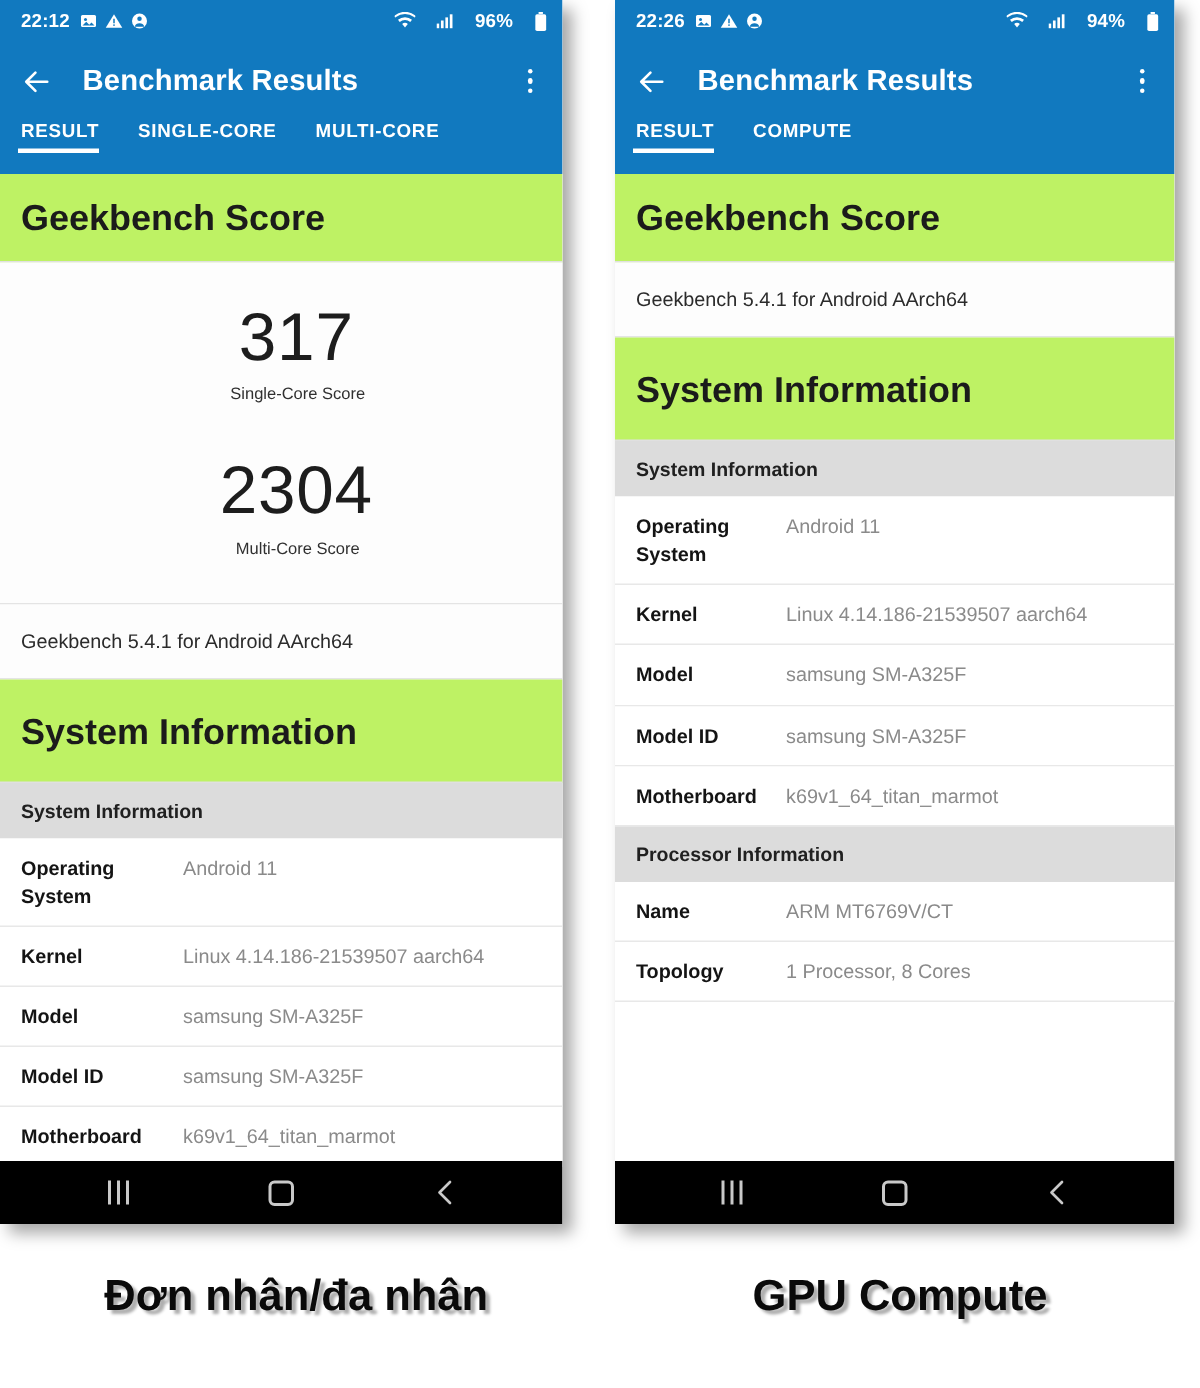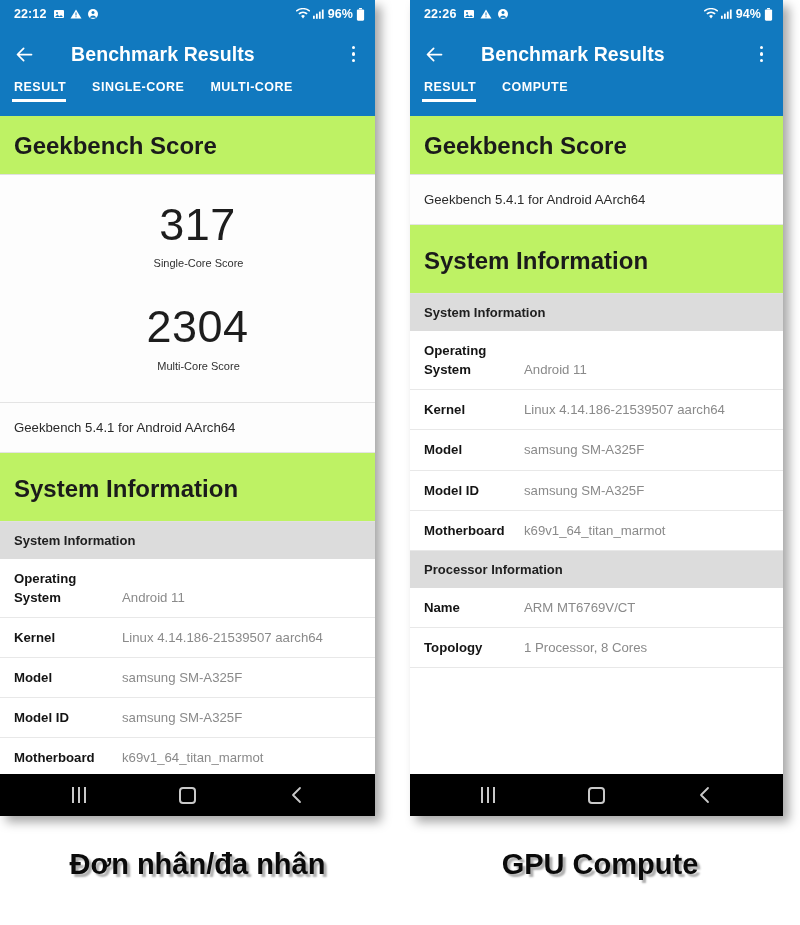--- a/index.html
+++ b/index.html
@@ -38,38 +38,38 @@
     align-items: center;
     padding: 0 10px 0 14px;
     font-size: 12.5px;
     letter-spacing: 0.1px;
     box-sizing: border-box;
     font-weight: bold;
   }
   .statusbar .clock { font-size: 12.5px; margin-right: 7px; }
   .sb-icons-left { display: flex; align-items: center; gap: 5px; }
   .sb-spacer { flex: 1; }
-  .sb-icons-right { display: flex; align-items: center; gap: 3px; }
+  .sb-icons-right { display: flex; align-items: center; gap: 14px; }
   .sb-icons-right .batt-pct { font-size: 12.5px; margin-left: 1px; }
   .glyph { display: inline-flex; align-items: center; }
 
   
   .appbar {
     height: 52px;
     background: #1179bf;
     display: flex;
     align-items: center;
     padding: 0 12px 0 14px;
     box-sizing: border-box;
   }
   .appbar .title {
     color: #ffffff;
     font-size: 19.5px;
     font-weight: bold;
-    margin-left: 36px;
+    margin-left: 20px;
     letter-spacing: 0.1px;
   }
   .appbar .bar-spacer { flex: 1; }
   .kebab { display: flex; flex-direction: column; gap: 3px; padding: 6px 8px; cursor: pointer; }
   .kebab i { display: block; width: 3.5px; height: 3.5px; border-radius: 50%; background: #fff; }
 
   
   .tabs {
     background: #1179bf;
     display: flex;
@@ -147,21 +147,20 @@
     padding: 11px 14px 11px 14px;
     font-size: 13px;
     font-weight: bold;
     color: #202020;
   }
   .info-row {
     display: flex;
     border-bottom: 1px solid #e8e8e8;
     padding: 10px 30px 10px 14px;
     background: #ffffff;
-    align-items: flex-end;
   }
   .info-row .k {
     width: 108px;
     flex: 0 0 108px;
     font-size: 13.2px;
     font-weight: bold;
     color: #141414;
     line-height: 1.45;
   }
   .info-row .v {

